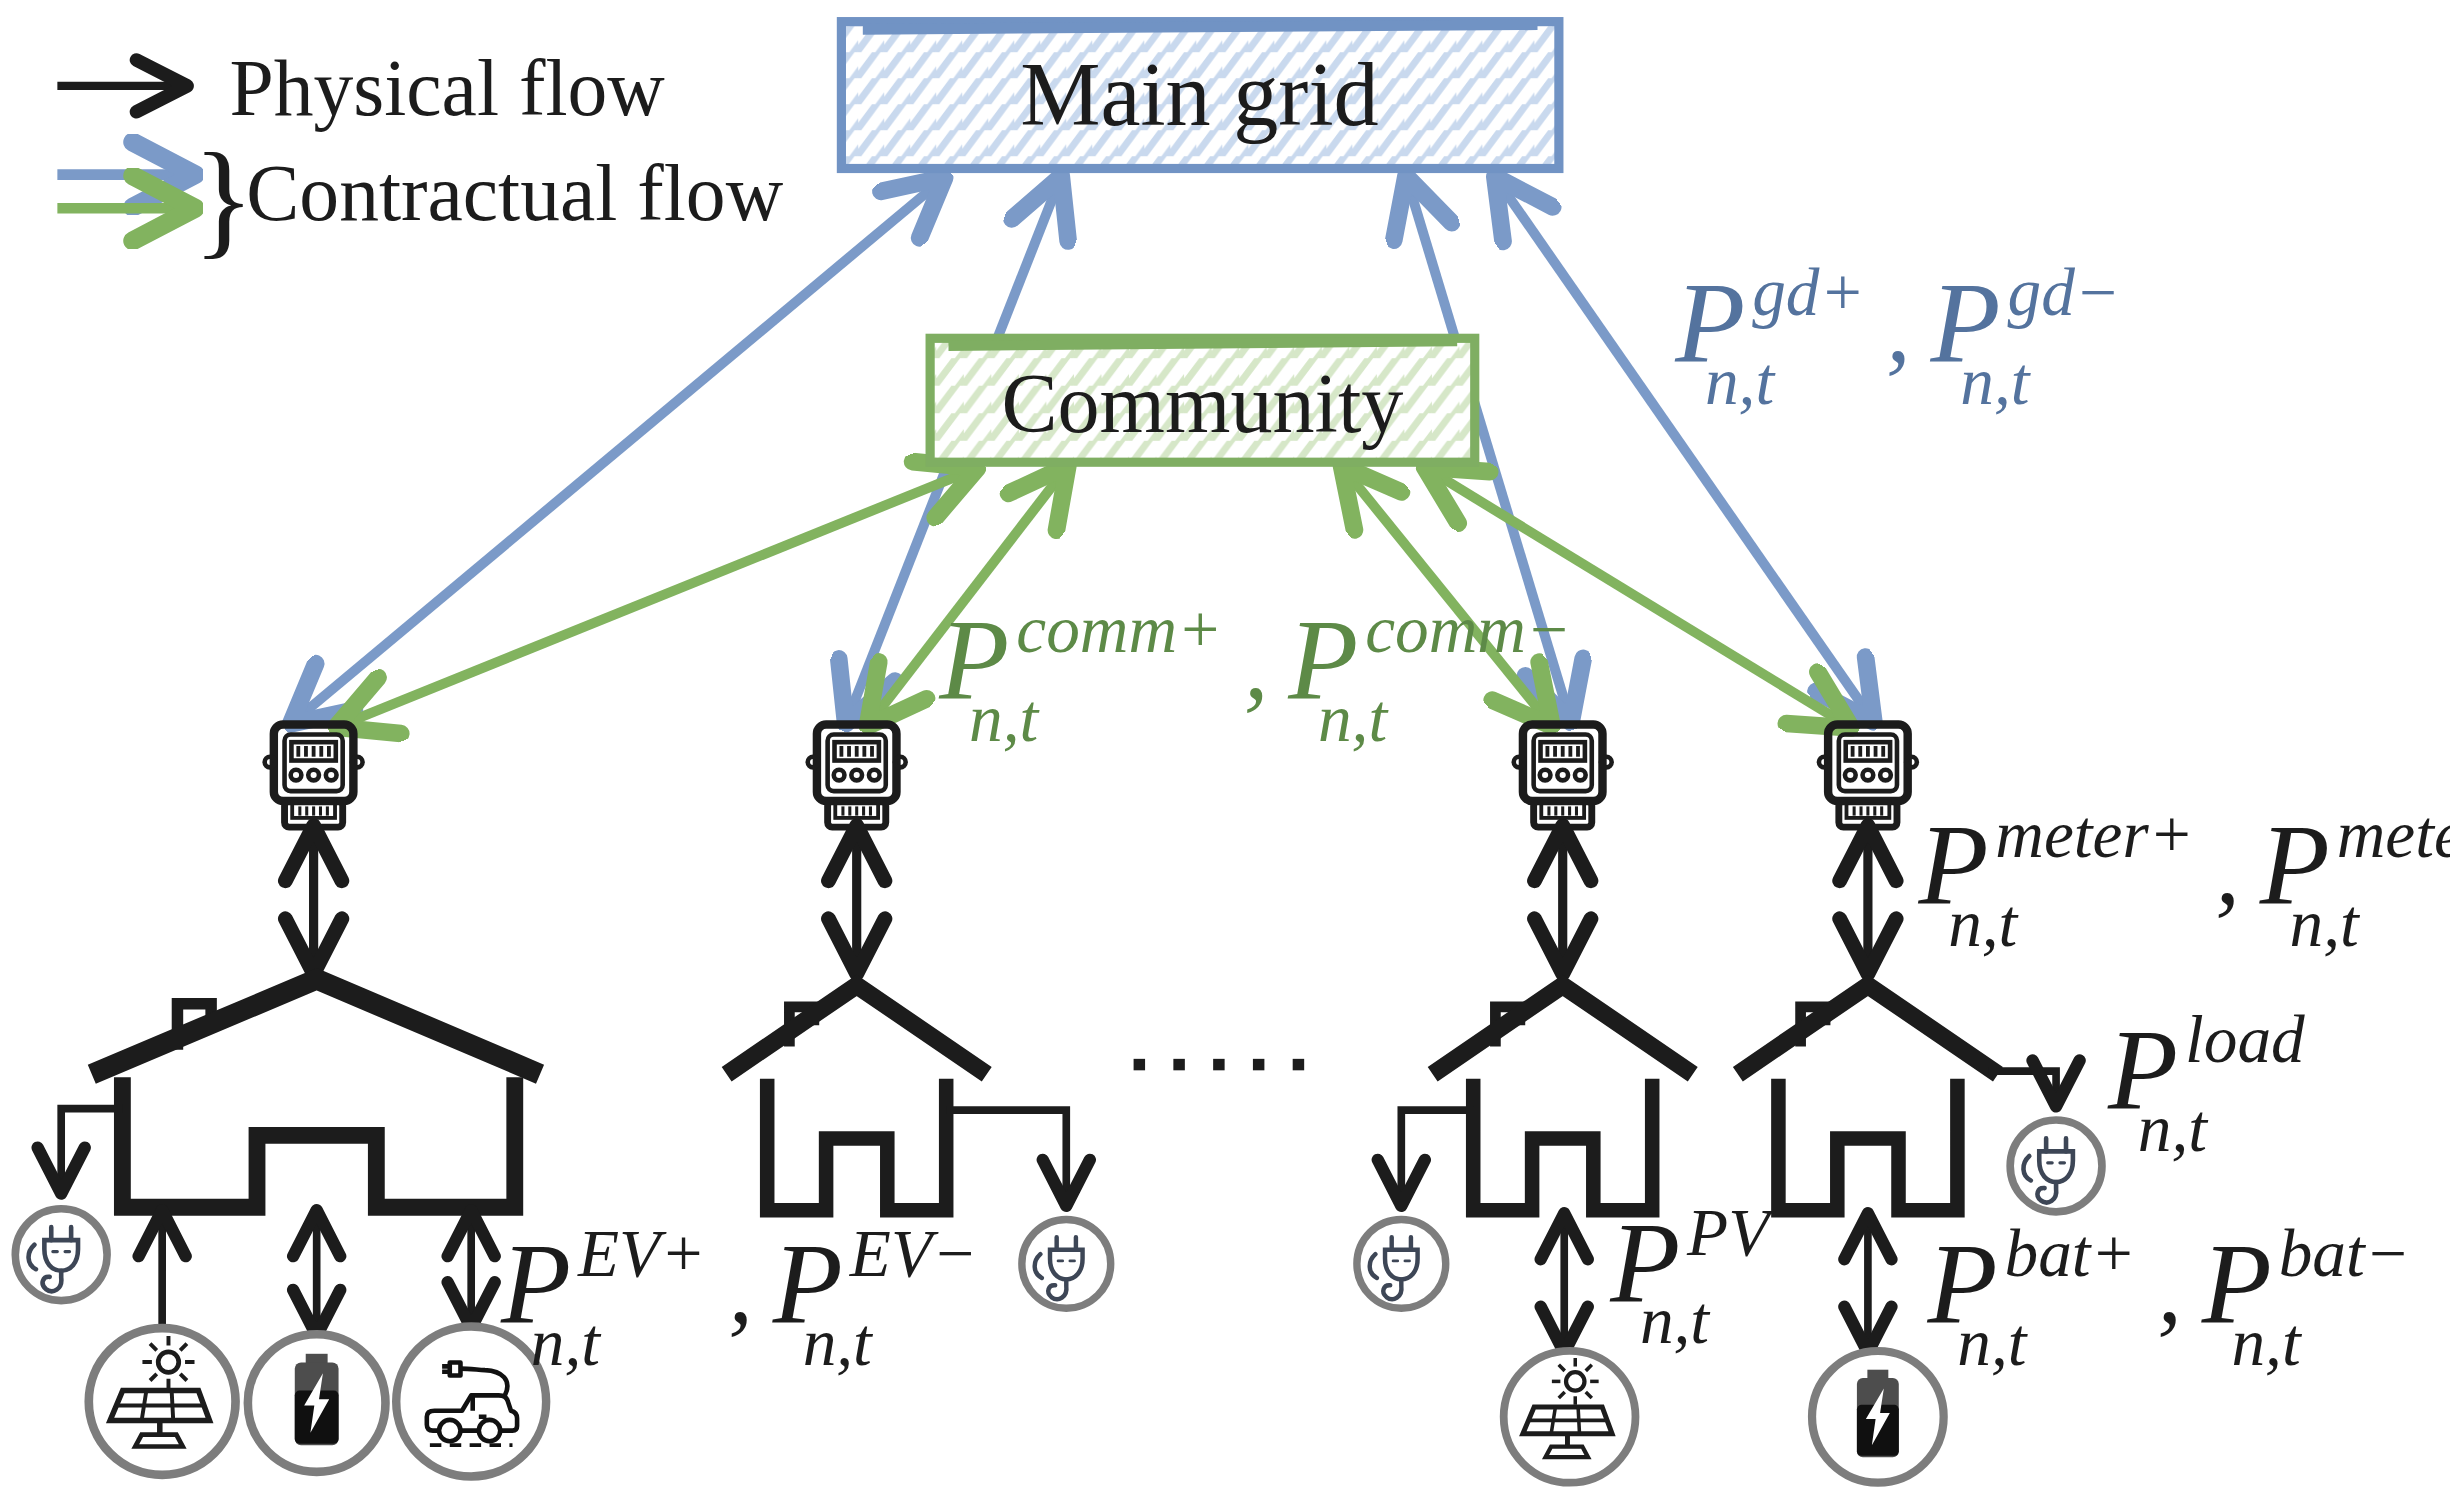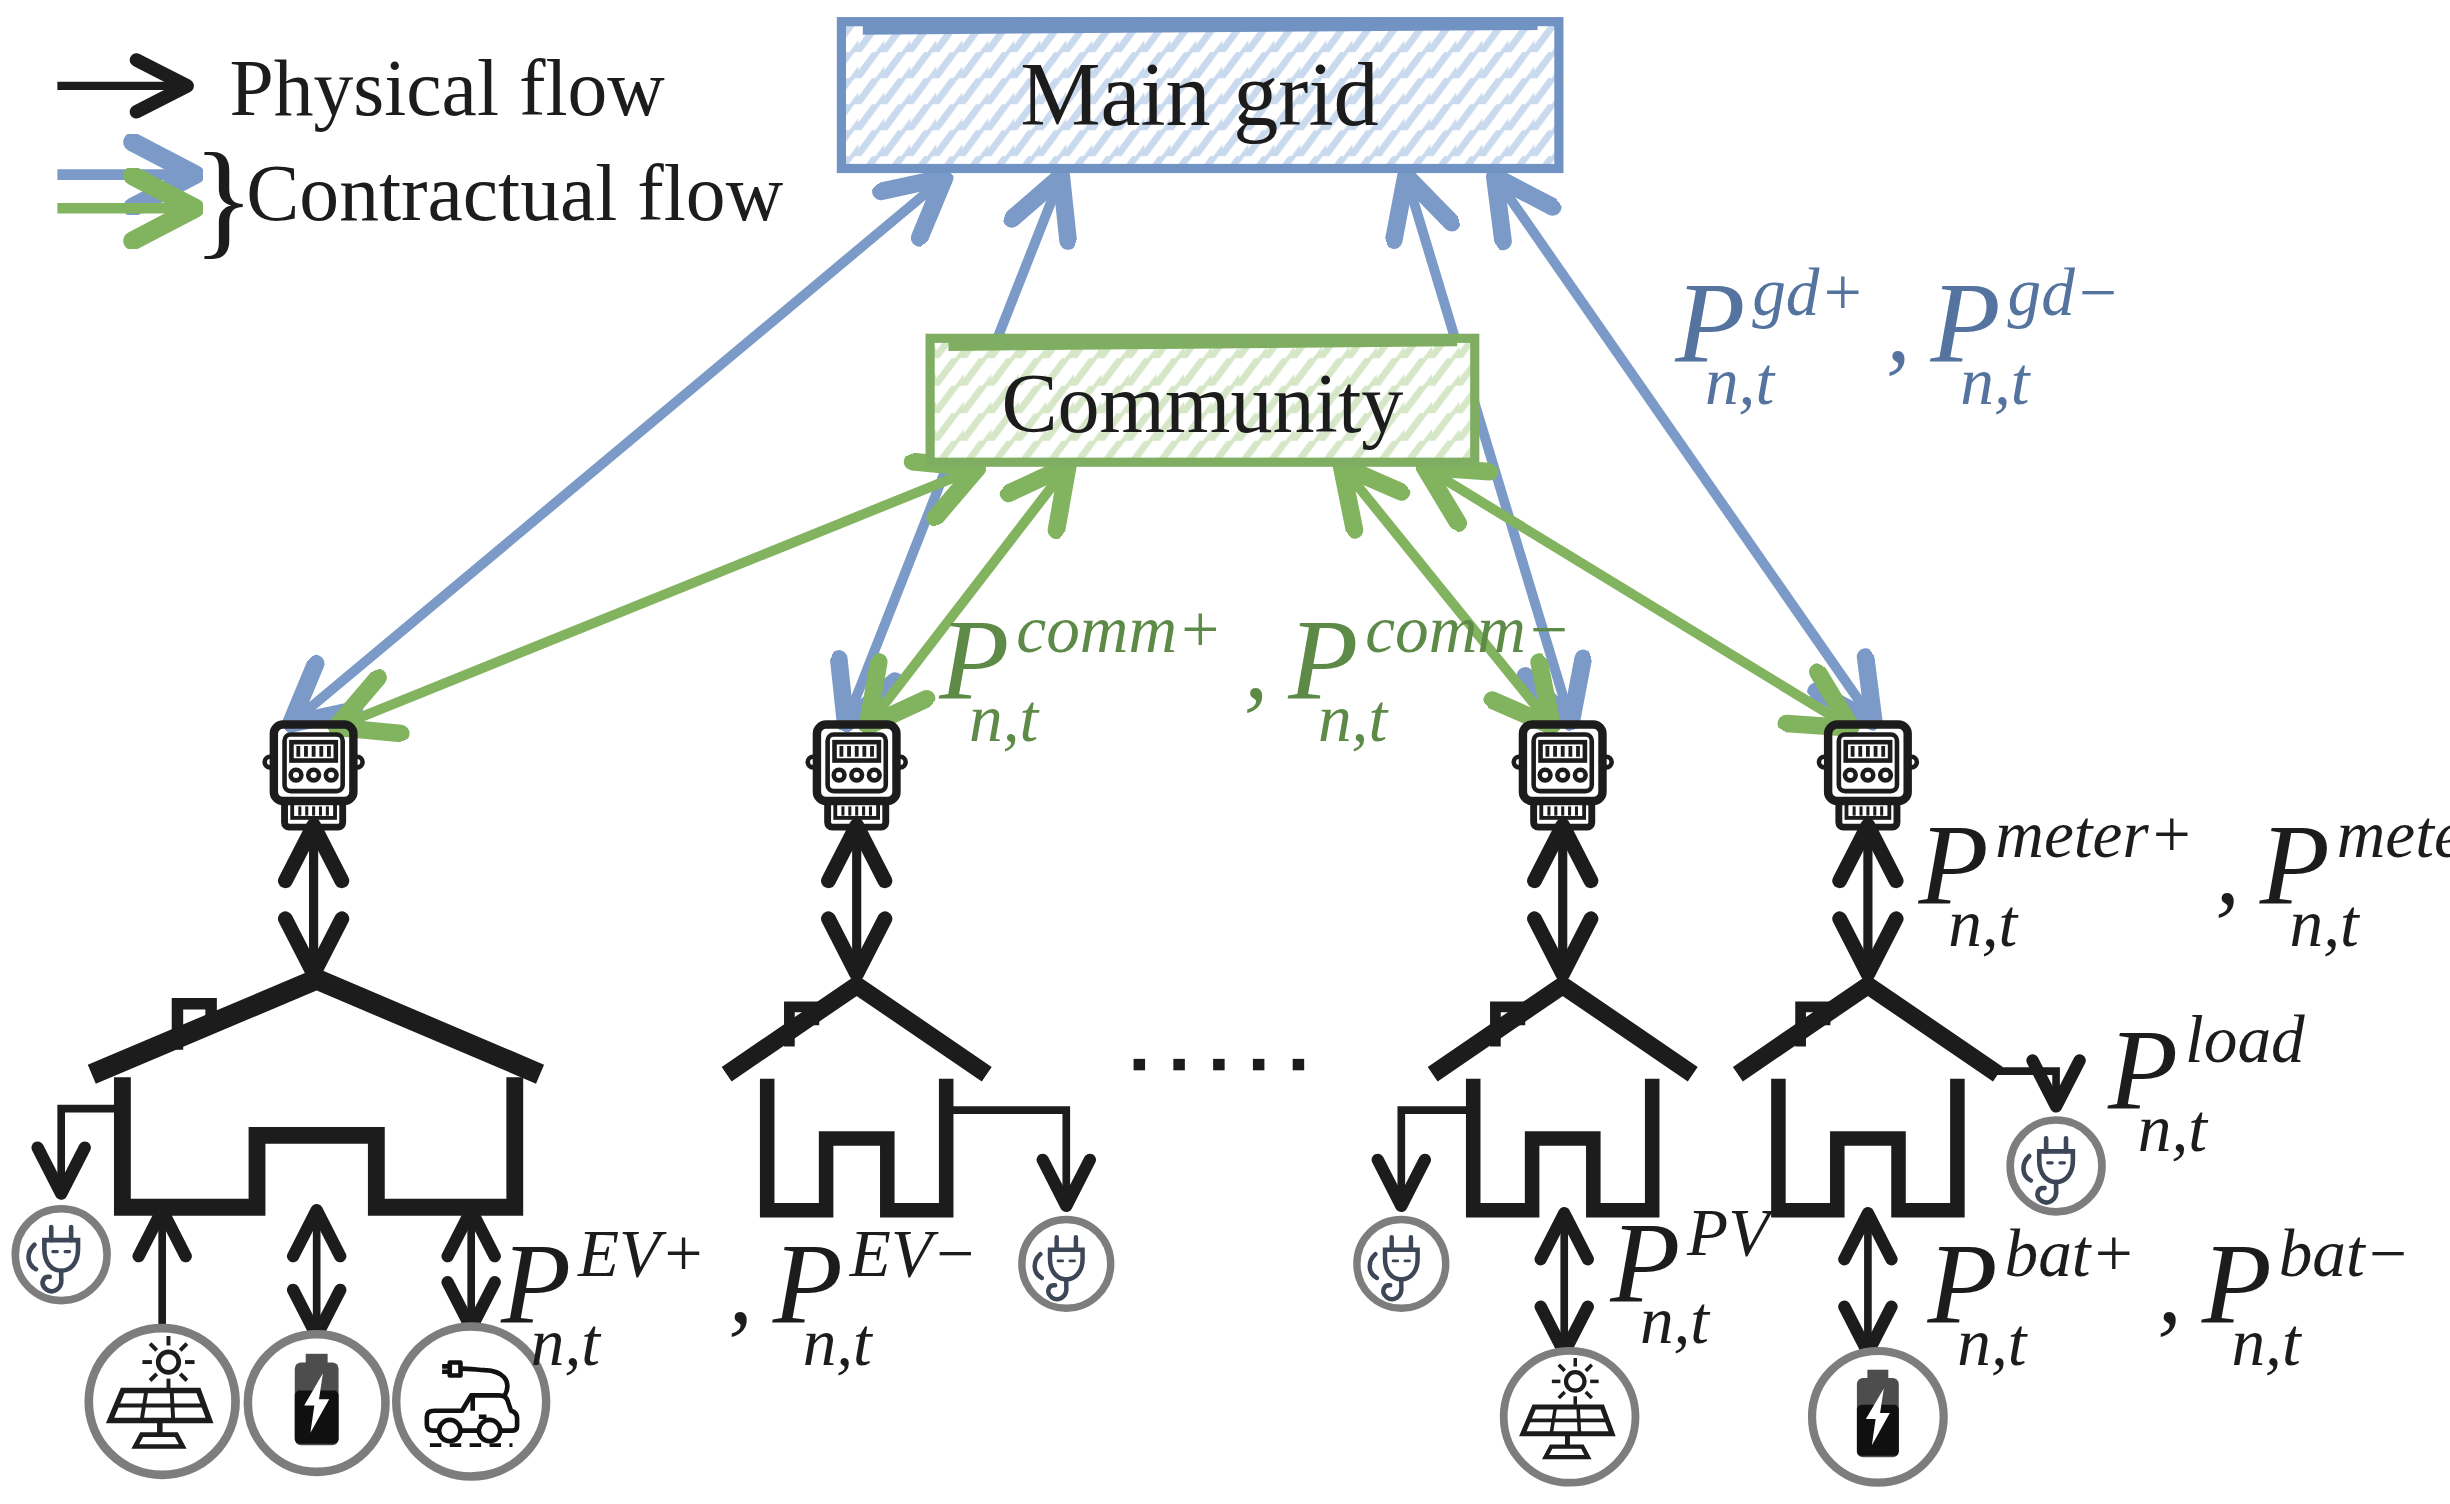--- a/index.html
+++ b/index.html
@@ -1,16 +1,16 @@
 <!DOCTYPE html>
 <html style="font-size:12.2px"><head>
 <meta charset="utf-8">
 <style>
   html,body{margin:0;padding:0;background:#ffffff;}
-  .stage{width:2450px;height:1505px;position:relative;background:#fff;overflow:hidden;}
+  .stage{width:2450px;height:1505px;position:relative;background:#fff;overflow:hidden;border-radius:6px;}
   svg{display:block;width:100%;height:100%;}
   .serif{font-family:"Liberation Serif","DejaVu Serif",serif;fill:#1c1c1c;}
   .math{font-family:"Liberation Serif","DejaVu Serif",serif;font-style:italic;}
 </style>
 </head>
 <body>
 
 <div class="stage">
 <svg viewBox="0 0 3203 1967" xmlns="http://www.w3.org/2000/svg">
   <defs>

